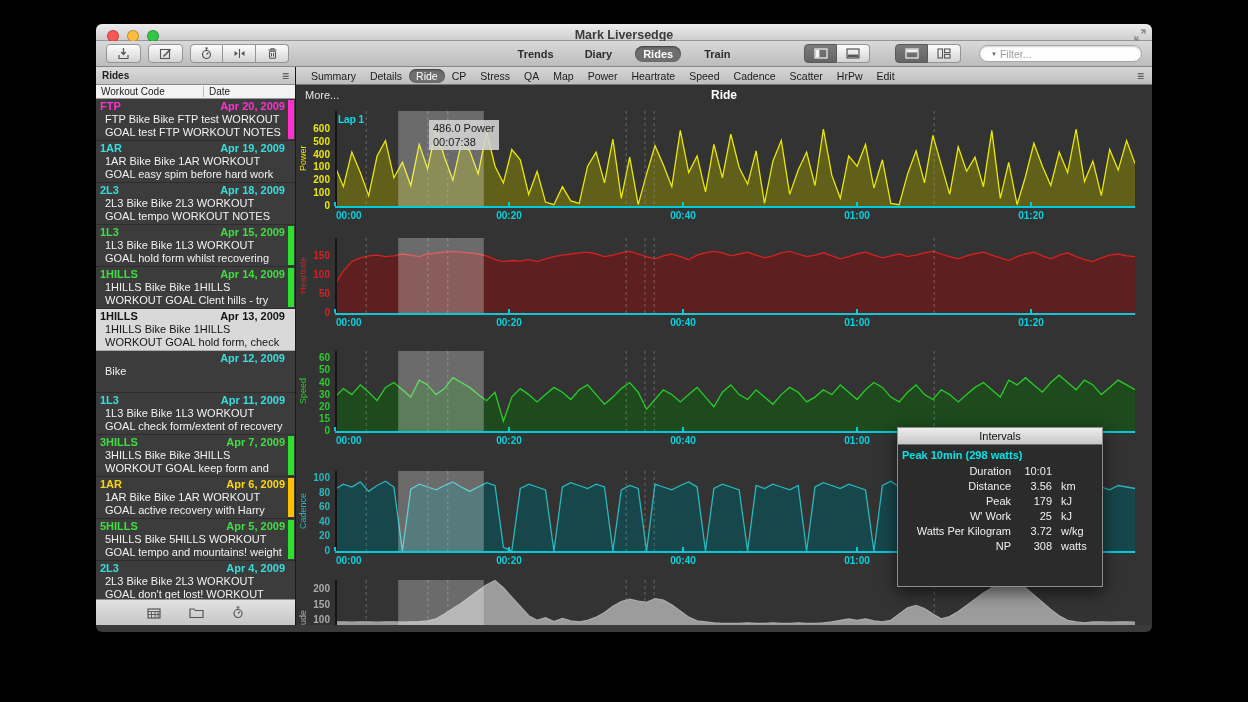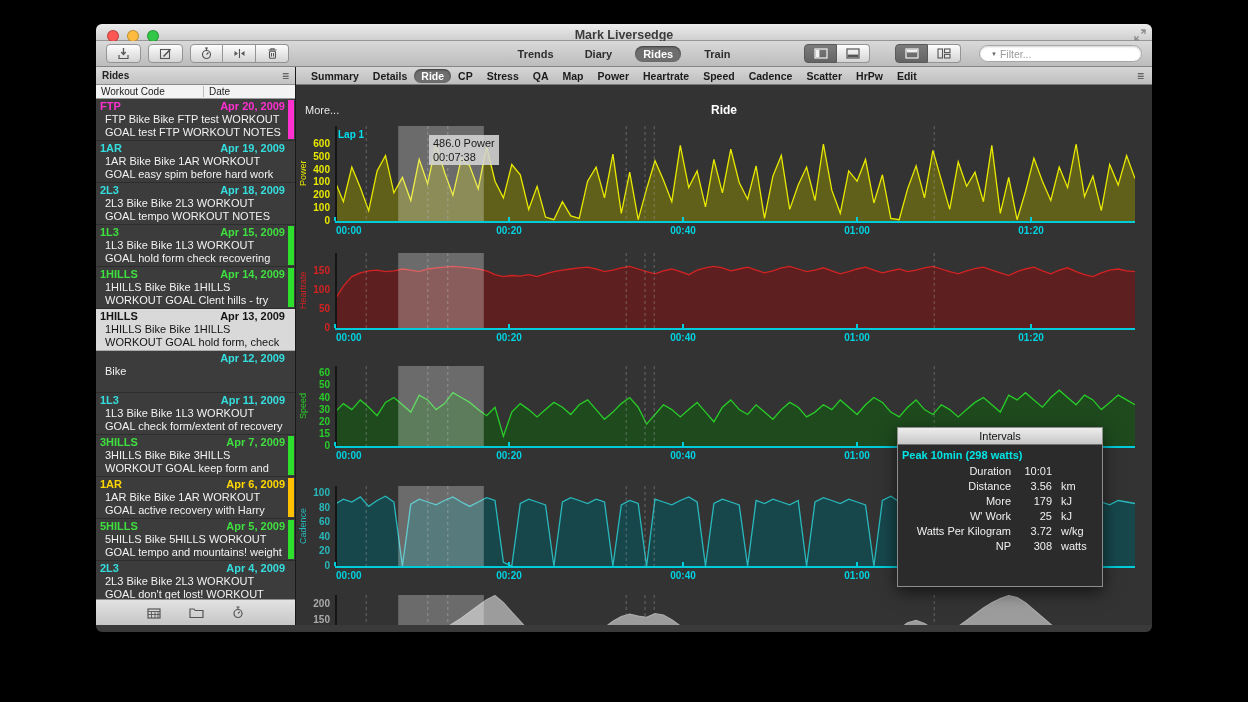--- a/index.html
+++ b/index.html
@@ -70,25 +70,25 @@
   .ride.sel { background:#d9d9d9; border-color:#aaa; }
   .ride.sel span, .ride.sel div { color:#141414 !important; }
   .sb-foot { position:absolute; bottom:0; left:0; right:0; height:26px;
              background:linear-gradient(#e2e2e2,#c6c6c6); border-top:1px solid #8f8f8f;
              display:flex; align-items:center; justify-content:center; gap:28px; color:#555; }
 
   
   .chartside { flex:1; position:relative; background:#333; }
   .ctabs { height:18px; background:linear-gradient(#d7d7d7,#bdbdbd); border-bottom:1px solid #777;
            display:flex; align-items:center; padding:0 8px; }
-  .ctab { font-size:10.5px; font-weight:bold; color:#1b1b1b; padding:1px 7px; }
+  .ctab { font-size:10.5px; font-weight:normal; color:#1b1b1b; padding:1px 7px; }
   .ctab.active { background:#6e6e6e; color:#fff; border-radius:8px;
                  box-shadow:inset 0 1px 2px rgba(0,0,0,.45); }
   .ctabs .burger { margin-left:auto; }
-  .charts { position:absolute; top:18px; left:0; right:0; bottom:0; overflow:hidden;margin-top:15px; }
+  .charts { position:absolute; top:18px; left:0; right:0; bottom:0; overflow:hidden; }
   .more { position:absolute; left:9px; top:4px; font-size:11px; color:#e6e6e6; }
   .ctitle { position:absolute; left:0; right:0; top:3px; text-align:center; font-size:12px;
             font-weight:bold; color:#fff; }
   .ylab { position:absolute; left:1px; width:12px; font-size:9px; display:flex; align-items:center;
           justify-content:center; writing-mode:vertical-rl; transform:rotate(180deg); }
   .ytick { position:absolute; left:0; width:34px; text-align:right; font-size:10px; font-weight:bold; }
   .plot { position:absolute; left:39px; width:800px; }
   .plot svg { display:block; width:100%; height:100%; }
   .xaxis { position:absolute; left:39px; width:800px; height:16px; border-top:2px solid #00ccd9; }
   .xtm { position:absolute; top:-6px; width:2px; height:4px; background:#00ccd9; }
@@ -250,21 +250,21 @@
             </div>
             <div class="rdesc">2L3 Bike Bike 2L3 WORKOUT</div>
             <div class="rdesc">GOAL tempo WORKOUT NOTES</div>
           </div>
           <div class="ride">
             <div class="r1">
               <span style="color: rgb(63, 223, 63);">1L3</span>
               <span style="color: rgb(63, 223, 63);">Apr 15, 2009</span>
             </div>
             <div class="rdesc">1L3 Bike Bike 1L3 WORKOUT</div>
-            <div class="rdesc">GOAL hold form check recovering</div>
+            <div class="rdesc">GOAL hold form whilst recovering</div>
             <div class="bar" style="background: rgb(46, 224, 46);"></div>
           </div>
           <div class="ride">
             <div class="r1">
               <span style="color: rgb(63, 223, 63);">1HILLS</span>
               <span style="color: rgb(63, 223, 63);">Apr 14, 2009</span>
             </div>
             <div class="rdesc">1HILLS Bike Bike 1HILLS</div>
             <div class="rdesc">WORKOUT GOAL Clent hills - try</div>
             <div class="bar" style="background: rgb(46, 224, 46);"></div>
@@ -538,21 +538,21 @@
             <span class="pl">Duration</span>
             <span class="pv">10:01</span>
             <span class="pu"></span>
           </div>
           <div class="prow">
             <span class="pl">Distance</span>
             <span class="pv">3.56</span>
             <span class="pu">km</span>
           </div>
           <div class="prow">
-            <span class="pl">More</span>
+            <span class="pl">Peak</span>
             <span class="pv">179</span>
             <span class="pu">kJ</span>
           </div>
           <div class="prow">
             <span class="pl">W' Work</span>
             <span class="pv">25</span>
             <span class="pu">kJ</span>
           </div>
           <div class="prow">
             <span class="pl">Watts Per Kilogram</span>

